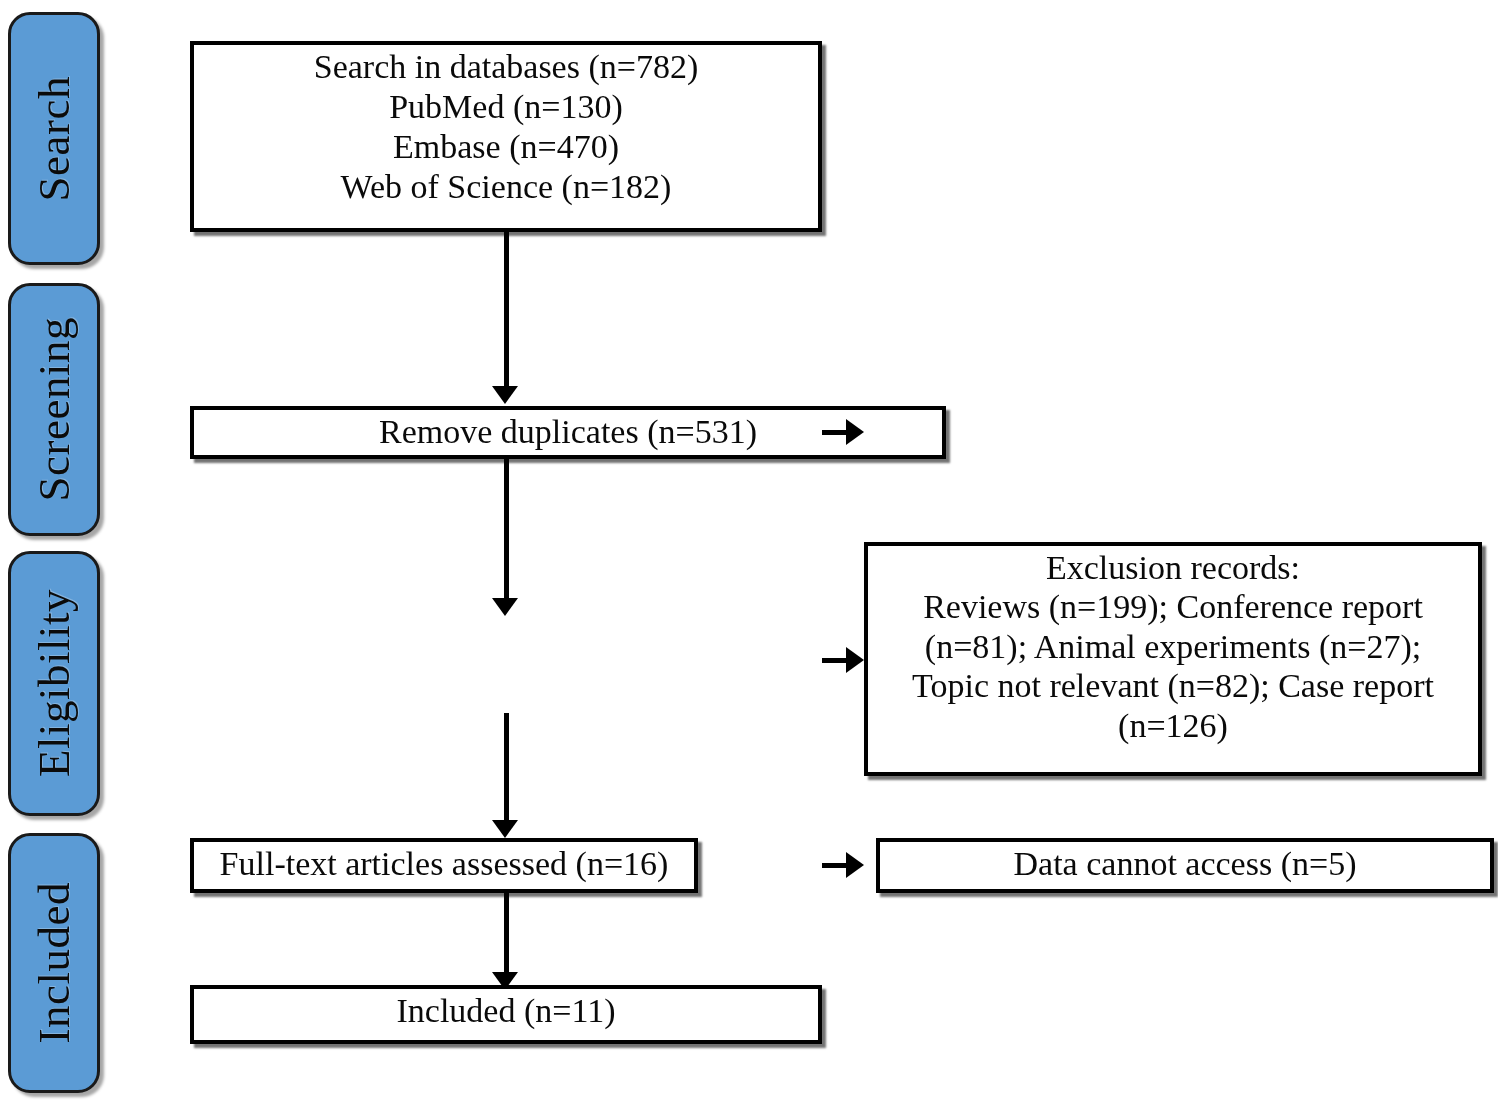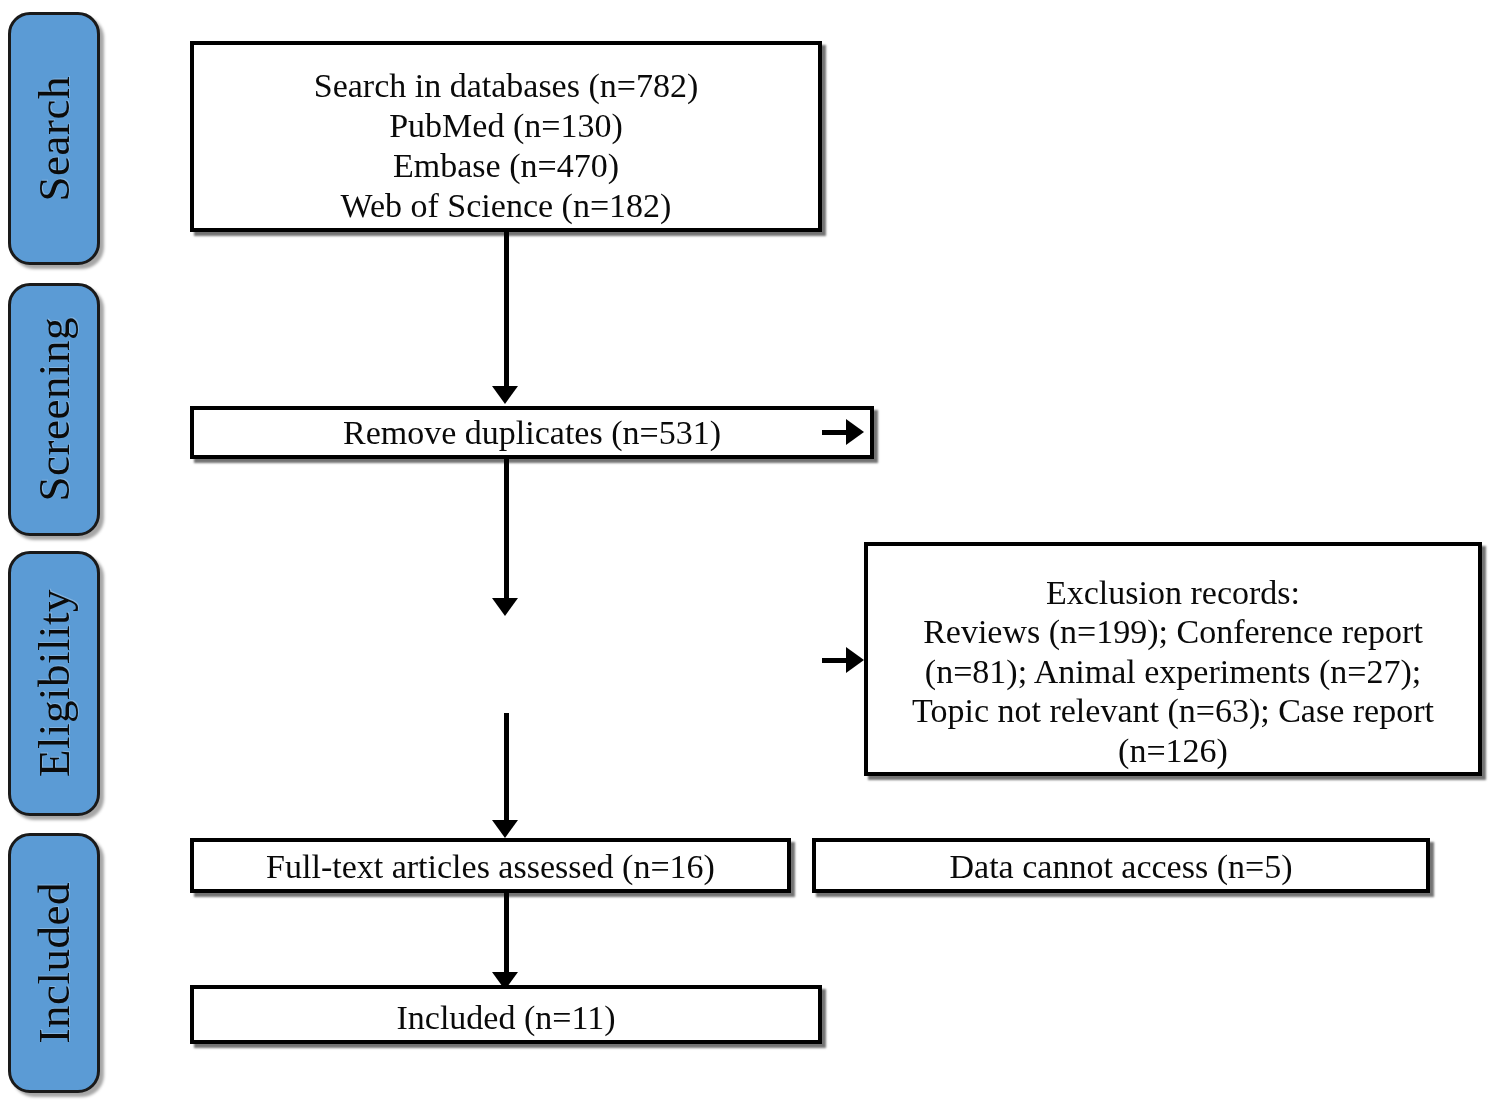--- a/index.html
+++ b/index.html
@@ -45,21 +45,21 @@
   }
 
   
   .box {
     position: absolute;
     background: #ffffff;
     border: 4px solid #000000;
     box-sizing: border-box;
     box-shadow: 4px 4px 2px rgba(0,0,0,0.55);
     display: flex;
-    align-items: flex-end;
+    align-items: flex-start;
     justify-content: center;
     text-align: center;
     padding: 2px 8px;
   }
   .box .txt {
     font-size: 34px;
     line-height: 1.18;
     white-space: pre-line;
     color: #0a0a0a;
   }
@@ -117,54 +117,54 @@
   <div class="box" style="left:190px;top:41px;width:632px;height:191px;">
     <span class="txt">Search in databases (n=782)
 PubMed (n=130)
 Embase (n=470)
 Web of Science (n=182)</span>
   </div>
 
   <div class="vline" style="left:504px;top:232px;height:156px;"></div>
   <div class="varrow" style="left:492px;top:386px;"></div>
 
-  <div class="box" style="left:190px;top:406px;width:684px;height:53px;">
+  <div class="box" style="left:190px;top:406px;width:756px;height:53px;">
     <span class="txt">Remove duplicates (n=531)</span>
   </div>
 
   <div class="hline" style="left:822px;top:430px;width:28px;"></div>
   <div class="harrow" style="left:846px;top:419px;"></div>
 
 
   <div class="vline" style="left:504px;top:459px;height:145px;"></div>
   <div class="varrow" style="left:492px;top:598px;"></div>
 
 
   <div class="hline" style="left:822px;top:658px;width:28px;"></div>
   <div class="harrow" style="left:846px;top:647px;"></div>
 
   <div class="box tight" style="left:864px;top:542px;width:618px;height:234px;">
     <span class="txt">Exclusion records:
 Reviews (n=199); Conference report
 (n=81); Animal experiments (n=27);
-Topic not relevant (n=63); Case report
+Topic not relevant (n=82); Case report
 (n=126)</span>
   </div>
 
   <div class="vline" style="left:504px;top:713px;height:112px;"></div>
   <div class="varrow" style="left:492px;top:820px;"></div>
 
-  <div class="box" style="left:190px;top:838px;width:601px;height:55px;">
+  <div class="box" style="left:190px;top:838px;width:508px;height:55px;">
     <span class="txt">Full-text articles assessed (n=16)</span>
   </div>
 
   <div class="hline" style="left:822px;top:863px;width:28px;"></div>
   <div class="harrow" style="left:846px;top:852px;"></div>
 
-  <div class="box" style="left:812px;top:838px;width:618px;height:55px;">
+  <div class="box" style="left:876px;top:838px;width:618px;height:55px;">
     <span class="txt">Data cannot access (n=5)</span>
   </div>
 
   <div class="vline" style="left:504px;top:893px;height:85px;"></div>
   <div class="varrow" style="left:492px;top:972px;"></div>
 
   <div class="box" style="left:190px;top:985px;width:632px;height:59px;">
     <span class="txt">Included (n=11)</span>
   </div>
 

